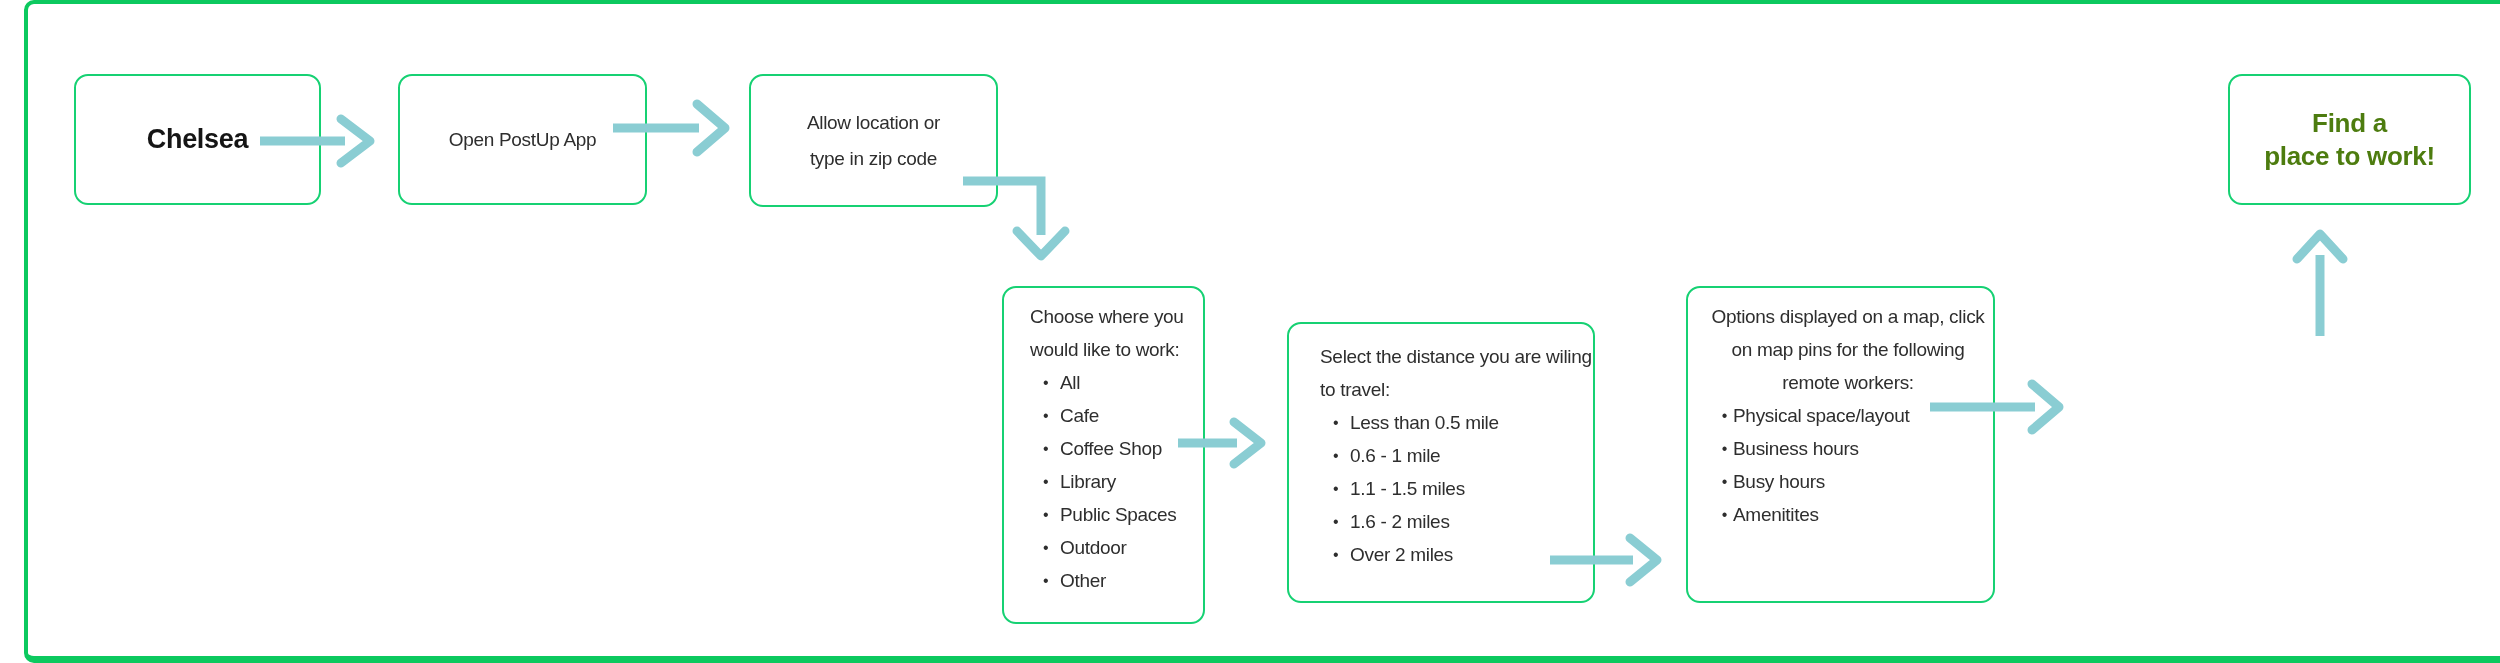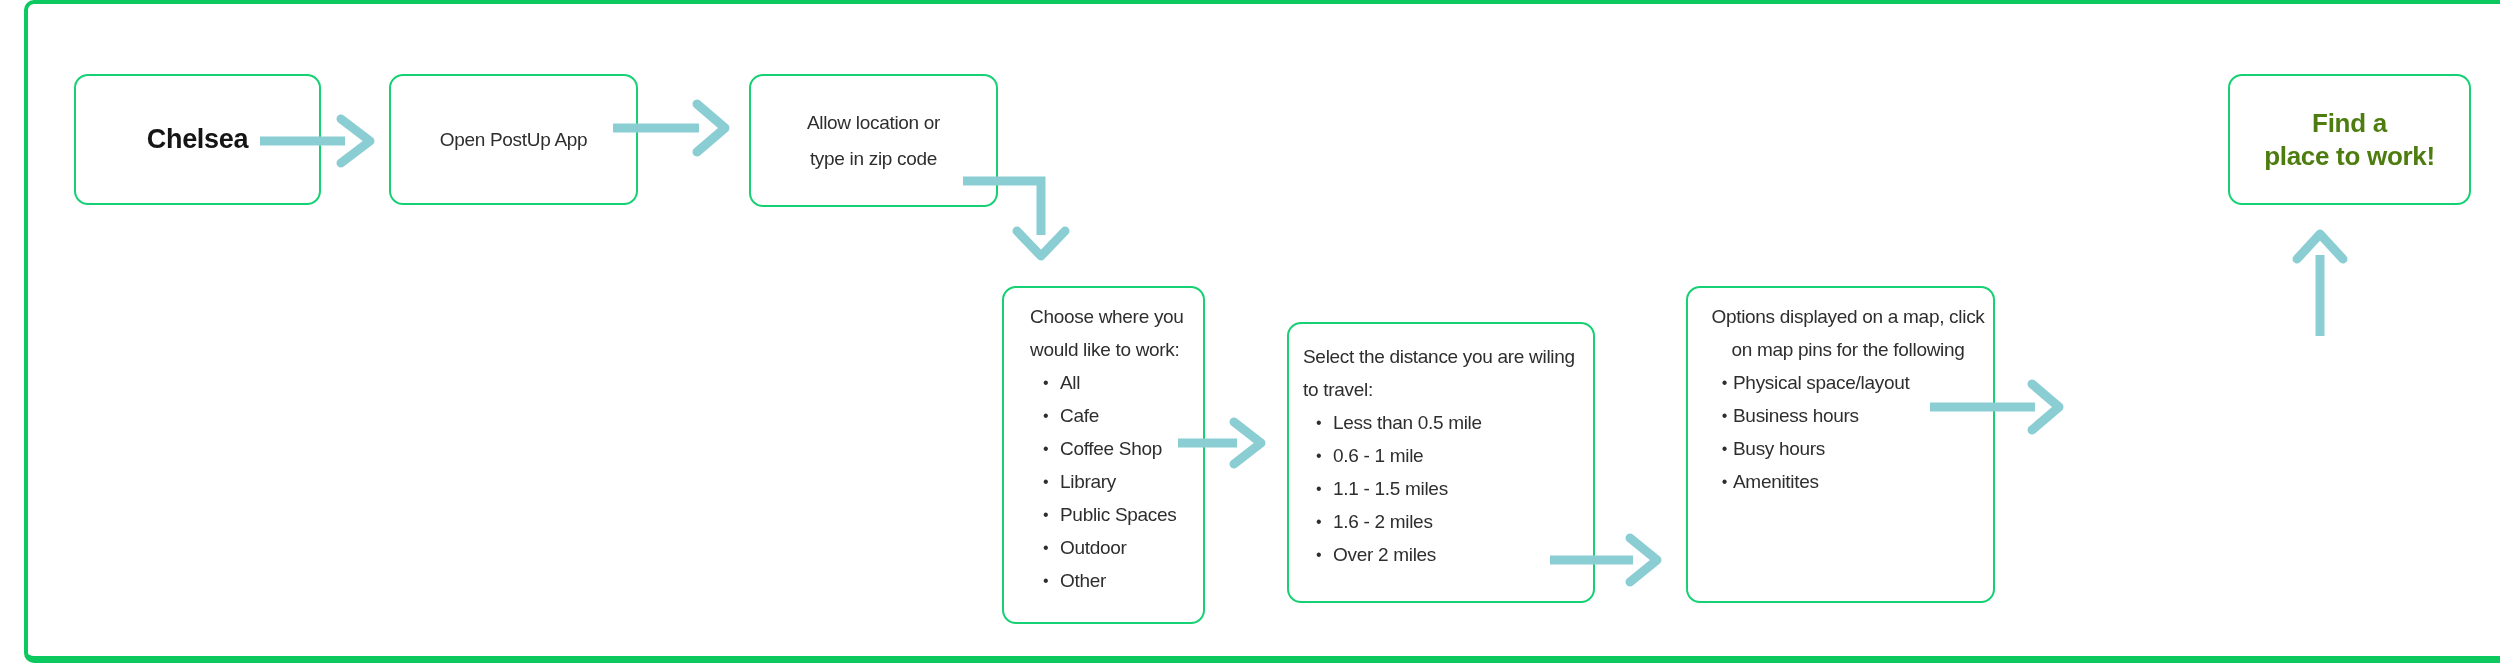--- a/index.html
+++ b/index.html
@@ -53,21 +53,21 @@
 </style>
 </head>
 <body>
 
 <div class="canvas">
 
   <div class="node center" style="left:46px;top:70px;width:247px;height:131px;">
     <div class="bold-label">Chelsea</div>
   </div>
 
-  <div class="node center body-text" style="left:361px;top:70px;width:249px;height:131px;">
+  <div class="node center body-text" style="left:370px;top:70px;width:249px;height:131px;">
     <div>Open PostUp App</div>
   </div>
 
   <div class="node center body-text" style="left:721px;top:70px;width:249px;height:133px;">
     <div class="loc-lines">
         <div class="line">Allow location or</div>
         <div class="line">type in zip code</div>
       </div>
   </div>
 
@@ -101,21 +101,21 @@
           <span class="dot">•</span>
           <span>Outdoor</span>
         </div>
         <div class="bullet">
           <span class="dot">•</span>
           <span>Other</span>
         </div>
       </div>
   </div>
 
-  <div class="node body-text" style="left:1259px;top:318px;width:308px;height:281px;padding:16px 0 0 14px;">
+  <div class="node body-text" style="left:1259px;top:318px;width:308px;height:281px;padding:16px 0 0 31px;">
     <div>
         <div class="title-line">Select the distance you are wiling</div>
         <div class="title-line">to travel:</div>
       </div>
     <div>
         <div class="bullet">
           <span class="dot">•</span>
           <span>Less than 0.5 mile</span>
         </div>
         <div class="bullet">
@@ -134,20 +134,21 @@
           <span class="dot">•</span>
           <span>Over 2 miles</span>
         </div>
       </div>
   </div>
 
   <div class="node body-text" style="left:1658px;top:282px;width:309px;height:317px;padding:12px 0 0 15px;text-align:center;">
     <div>
         <div class="title-line">Options displayed on a map, click</div>
         <div class="title-line">on map pins for the following</div>
+        <div class="title-line">remote workers:</div>
       </div>
     <div>
         <div class="bullet">
           <span class="dot">•</span>
           <span>Physical space/layout</span>
         </div>
         <div class="bullet">
           <span class="dot">•</span>
           <span>Business hours</span>
         </div>

